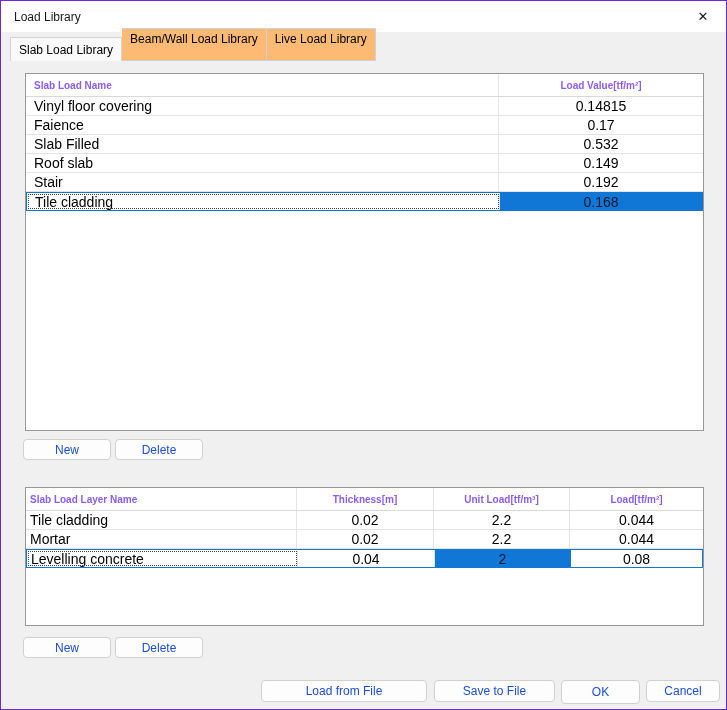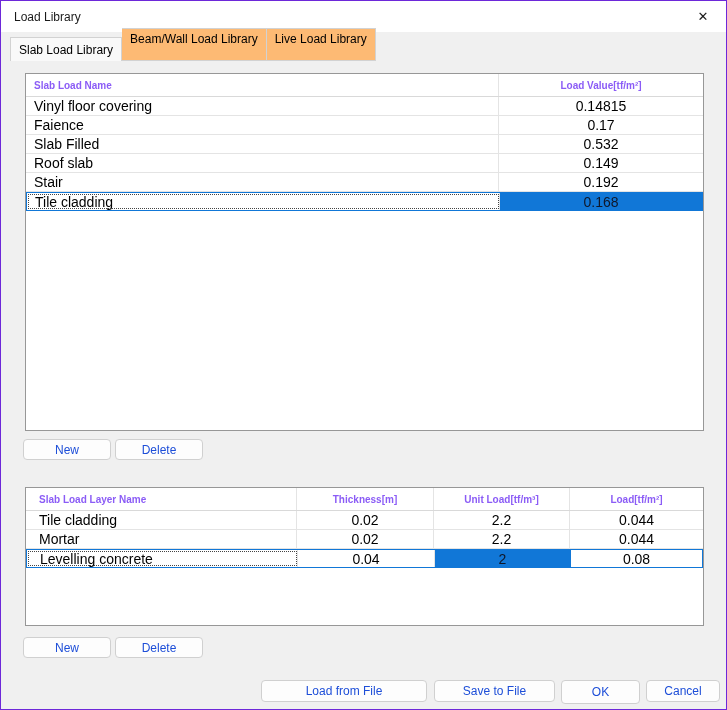--- a/index.html
+++ b/index.html
@@ -32,21 +32,21 @@
   .th { font-size:10px; color:#8b5cf6; display:flex; align-items:center; overflow:hidden; white-space:nowrap;font-weight:bold; }
   .tr { display:flex; height:19px; border-bottom:1px solid #e4e4e4; background:#ffffff; cursor:default; }
   .td { font-size:14px; color:#000; display:flex; align-items:center; overflow:hidden; white-space:nowrap; }
   .cell-line { border-right:1px solid #e4e4e4; }
 
   
   .t1-name { width:473px; padding-left:8px; }
   .t1-val  { flex:1; justify-content:center; }
 
   
-  .t2-c0 { width:271px; padding-left:13px; }
+  .t2-c0 { width:271px; padding-left:4px; }
   .t2-c1 { width:137px; justify-content:center; }
   .t2-c2 { width:136px; justify-content:center; }
   .t2-c3 { flex:1; justify-content:center; }
 
   
   .tr.selected { border:1px solid var(--sel); }
   .tr.selected .focus-cell { outline:1px dotted #444; outline-offset:-2px; }
   .tr.selected .sel-cell { background:var(--sel); color:#0f172a; }
   .tr.selected .sel-cell.cell-line { border-right-color:var(--sel); }
 

